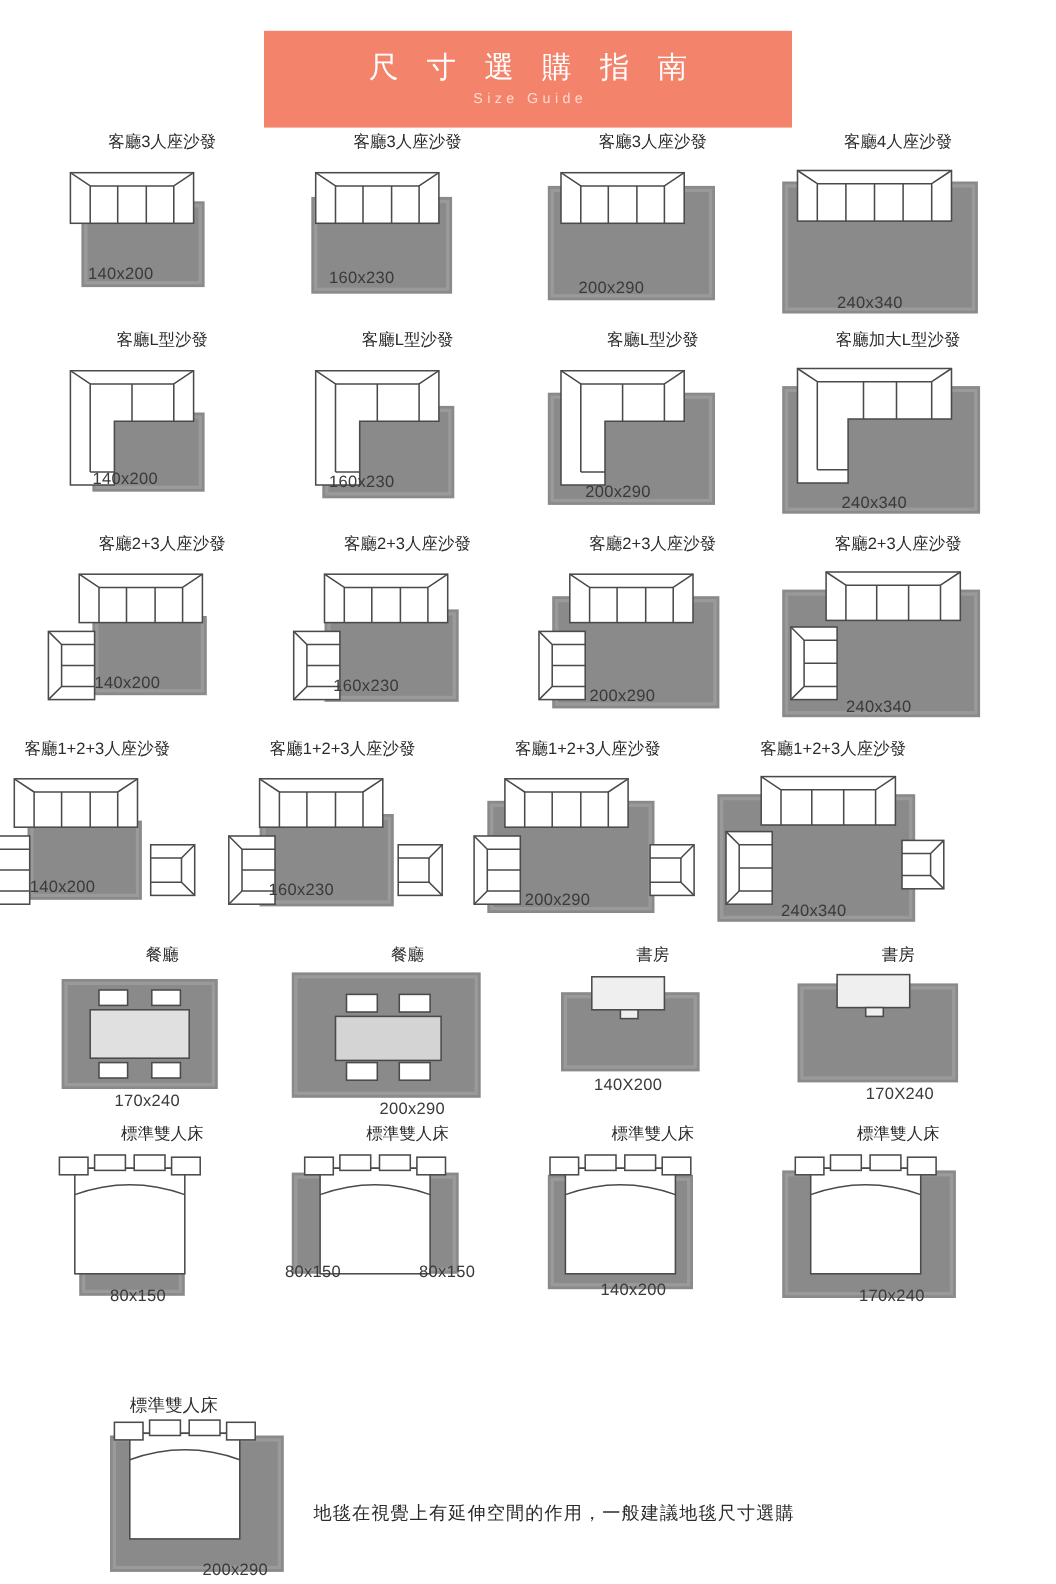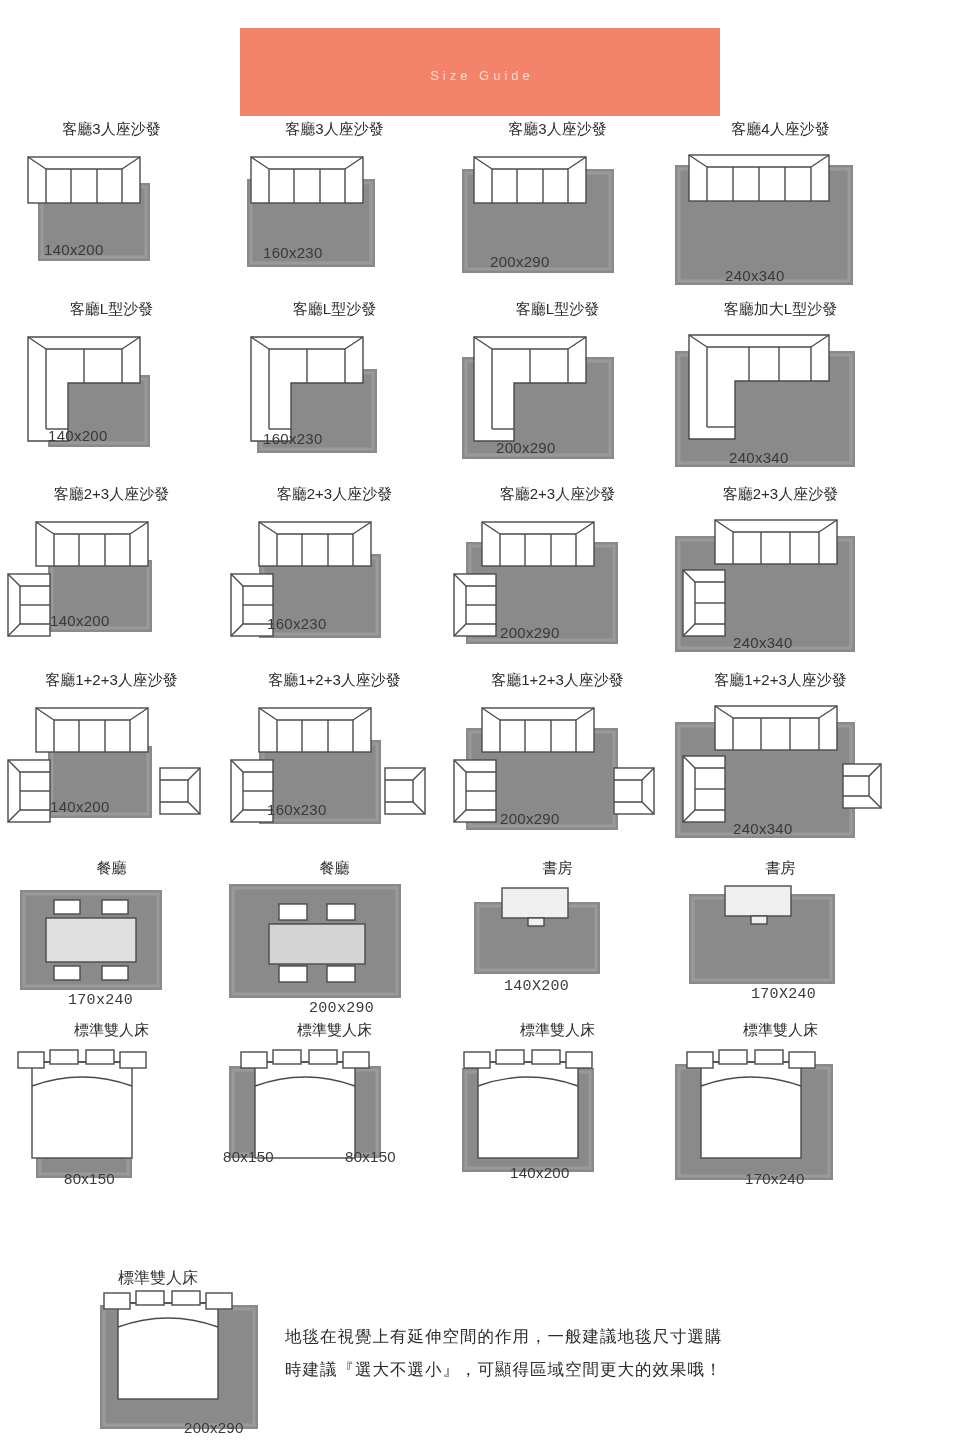--- a/index.html
+++ b/index.html
@@ -21,45 +21,46 @@
   }
   .header .t2{
     color:#ffd9cf;font-size:13px;letter-spacing:4px;text-indent:4px;
     margin-top:6px;
   }
   
   .grid{
     position:absolute;left:0;top:120px;width:960px;
   }
   .row{
-    display:flex;width:774px;
+    display:flex;width:774px;margin-left:36px;
   }
   .cell{
     width:211px;margin:0 6px;position:relative;
   }
   .cell .label{
     text-align:center;font-size:15px;color:#2b2b2b;
     margin-bottom:4px;white-space:nowrap;font-weight:500;
   }
   .fig{position:relative;width:211px;}
   .dim{
     position:absolute;font-size:15px;color:#3a3a3a;letter-spacing:.3px;
     white-space:nowrap;
   }
   
   .note{
-    position:absolute;left:285px;top:1320px;width:630px;
+    position:absolute;left:285px;top:1360px;width:630px;
     font-size:16.5px;line-height:2;color:#2b2b2b;letter-spacing:1px;
   }
   svg{display:block;}
 </style>
 </head>
 <body>
 
 <div class="header">
+  <div class="t1">尺 寸 選 購 指 南</div>
   <div class="t2">Size Guide</div>
 </div>
 
 <div class="grid">
 
   <div class="row" style="height:180px;">
 
     <div class="cell">
       <div class="label">客廳3人座沙發</div>
       <div class="fig">
@@ -270,21 +271,21 @@
           <rect x="8" y="62" width="42" height="66" fill="#fff" stroke="#4a4a4a" stroke-width="1.4"></rect>
           <path d="M8 62 L20 74 L50 74 M8 128 L20 116 L50 116" fill="none" stroke="#4a4a4a" stroke-width="1.4"></path>
           <line x1="20" y1="74" x2="20" y2="116" stroke="#4a4a4a" stroke-width="1.4"></line>
           <line x1="20" y1="95" x2="50" y2="95" stroke="#4a4a4a" stroke-width="1.4"></line>
         </svg>
         <div class="dim" style="left:58px;top:126px;">240x340</div>
       </div>
     </div>
   </div>
 
-  <div class="row" style="height:188px;">
+  <div class="row" style="height:188px;justify-content:center;">
 
     <div class="cell">
       <div class="label">客廳1+2+3人座沙發</div>
       <div class="fig">
         <svg width="211" height="158" viewBox="0 0 211 158">
           <rect x="42" y="52" width="104" height="72" fill="#8a8a8a"></rect>
           <rect x="46" y="56" width="96" height="64" fill="none" stroke="#9a9a9a" stroke-width="3"></rect>
           <rect x="30" y="14" width="112" height="44" fill="#fff" stroke="#4a4a4a" stroke-width="1.4"></rect>
           <path d="M30 14 L48 26 L48 58 M142 14 L124 26 L124 58" fill="none" stroke="#4a4a4a" stroke-width="1.4"></path>
           <line x1="48" y1="26" x2="124" y2="26" stroke="#4a4a4a" stroke-width="1.4"></line>
@@ -365,21 +366,21 @@
           <line x1="20" y1="95" x2="50" y2="95" stroke="#4a4a4a" stroke-width="1.4"></line>
           <rect x="168" y="70" width="38" height="44" fill="#fff" stroke="#4a4a4a" stroke-width="1.4"></rect>
           <path d="M206 70 L194 82 L168 82 M206 114 L194 102 L168 102" fill="none" stroke="#4a4a4a" stroke-width="1.4"></path>
           <line x1="194" y1="82" x2="194" y2="102" stroke="#4a4a4a" stroke-width="1.4"></line>
         </svg>
         <div class="dim" style="left:58px;top:126px;">240x340</div>
       </div>
     </div>
   </div>
 
-  <div class="row" style="height:162px;font-family:Liberation Mono, monospace;">
+  <div class="row" style="height:162px;">
 
     <div class="cell">
       <div class="label">餐廳</div>
       <div class="fig">
         <svg width="211" height="136" viewBox="0 0 211 136">
           <rect x="14" y="8" width="142" height="100" fill="#8a8a8a"></rect>
           <rect x="18" y="12" width="134" height="92" fill="none" stroke="#9a9a9a" stroke-width="3"></rect>
           <rect x="48" y="18" width="26" height="14" fill="#fff" stroke="#4a4a4a" stroke-width="1.4"></rect>
           <rect x="96" y="18" width="26" height="14" fill="#fff" stroke="#4a4a4a" stroke-width="1.4"></rect>
           <rect x="48" y="84" width="26" height="14" fill="#fff" stroke="#4a4a4a" stroke-width="1.4"></rect>
@@ -526,14 +527,13 @@
       <rect x="106" y="4" width="26" height="16" fill="#fff" stroke="#4a4a4a" stroke-width="1.4"></rect>
       <rect x="36" y="2" width="28" height="14" fill="#fff" stroke="#4a4a4a" stroke-width="1.4"></rect>
       <rect x="72" y="2" width="28" height="14" fill="#fff" stroke="#4a4a4a" stroke-width="1.4"></rect>
     </svg>
     <div class="dim" style="left:84px;top:130px;">200x290</div>
   </div>
 </div>
 
 <div class="note">
   <div>地毯在視覺上有延伸空間的作用，一般建議地毯尺寸選購</div>
-  <div>時建議『選大不選小』，可顯得區域空間更大的效果哦！</div>
 </div>
 
 </body></html>

